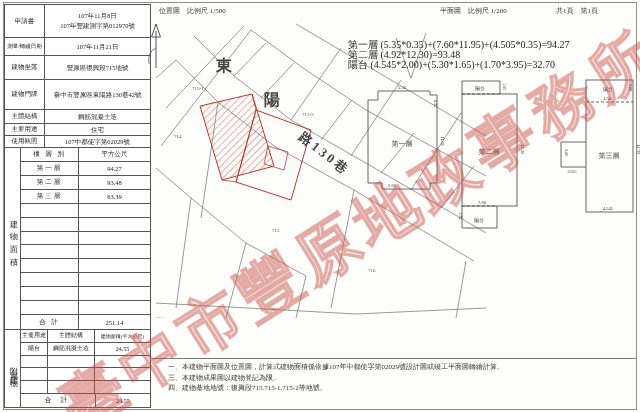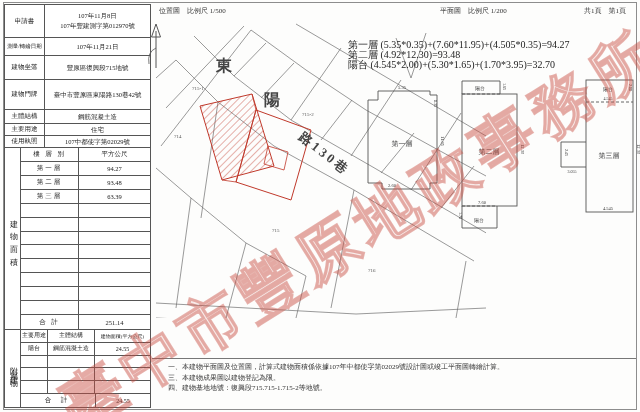--- a/index.html
+++ b/index.html
@@ -45,21 +45,21 @@
       pointer-events:none;z-index:9;}
   svg text{font-family:"Liberation Serif","DejaVu Serif",serif;}
 </style>
 </head>
 <body>
 
 <div class="frame"></div>
 
 <span class="hdr" style="left:159px;top:6px;">位置圖　比例尺 1/500</span>
 <span class="hdr" style="left:440px;top:6px;">平面圖　比例尺 1/200</span>
-<span class="hdr" style="left:584px;top:6px;text-align:center;">共1頁　第1頁</span>
+<span class="hdr" style="left:556px;top:6px;text-align:center;">共1頁　第1頁</span>
 
 <div class="info-panel">
   <div class="irow first" style="height:34px">
     <div class="ilabel">申請書</div>
     <div class="ivalue">107年11月8日
 107年豐建測字第012970號</div>
   </div>
   <div class="irow" style="height:18px">
     <div class="ilabel small">測量/轉繪日期</div>
     <div class="ivalue">107年11月21日</div>

